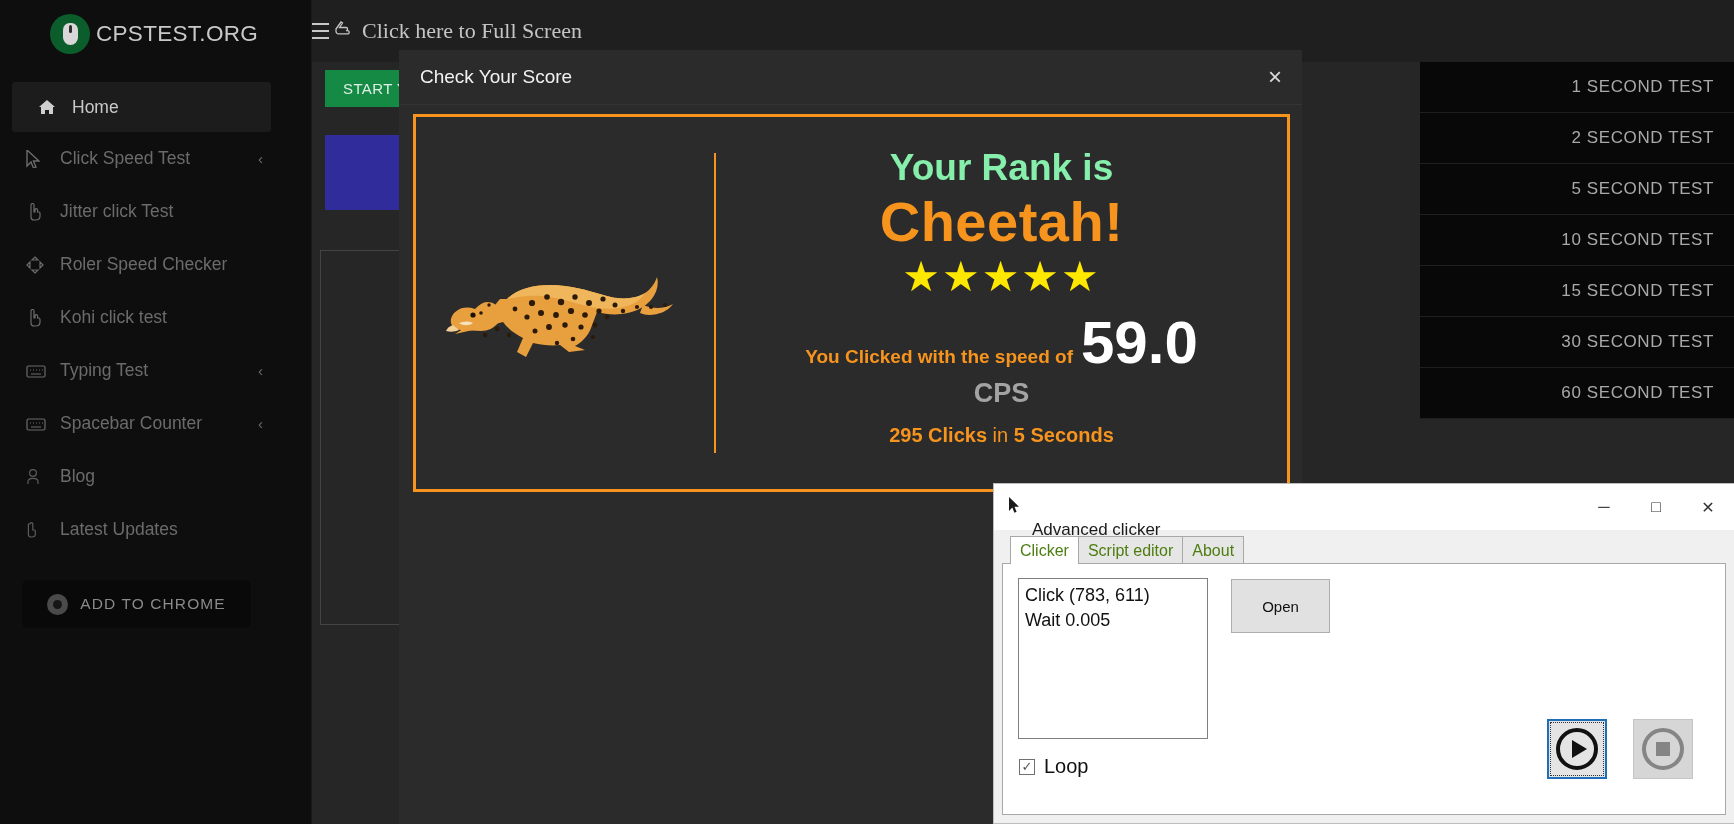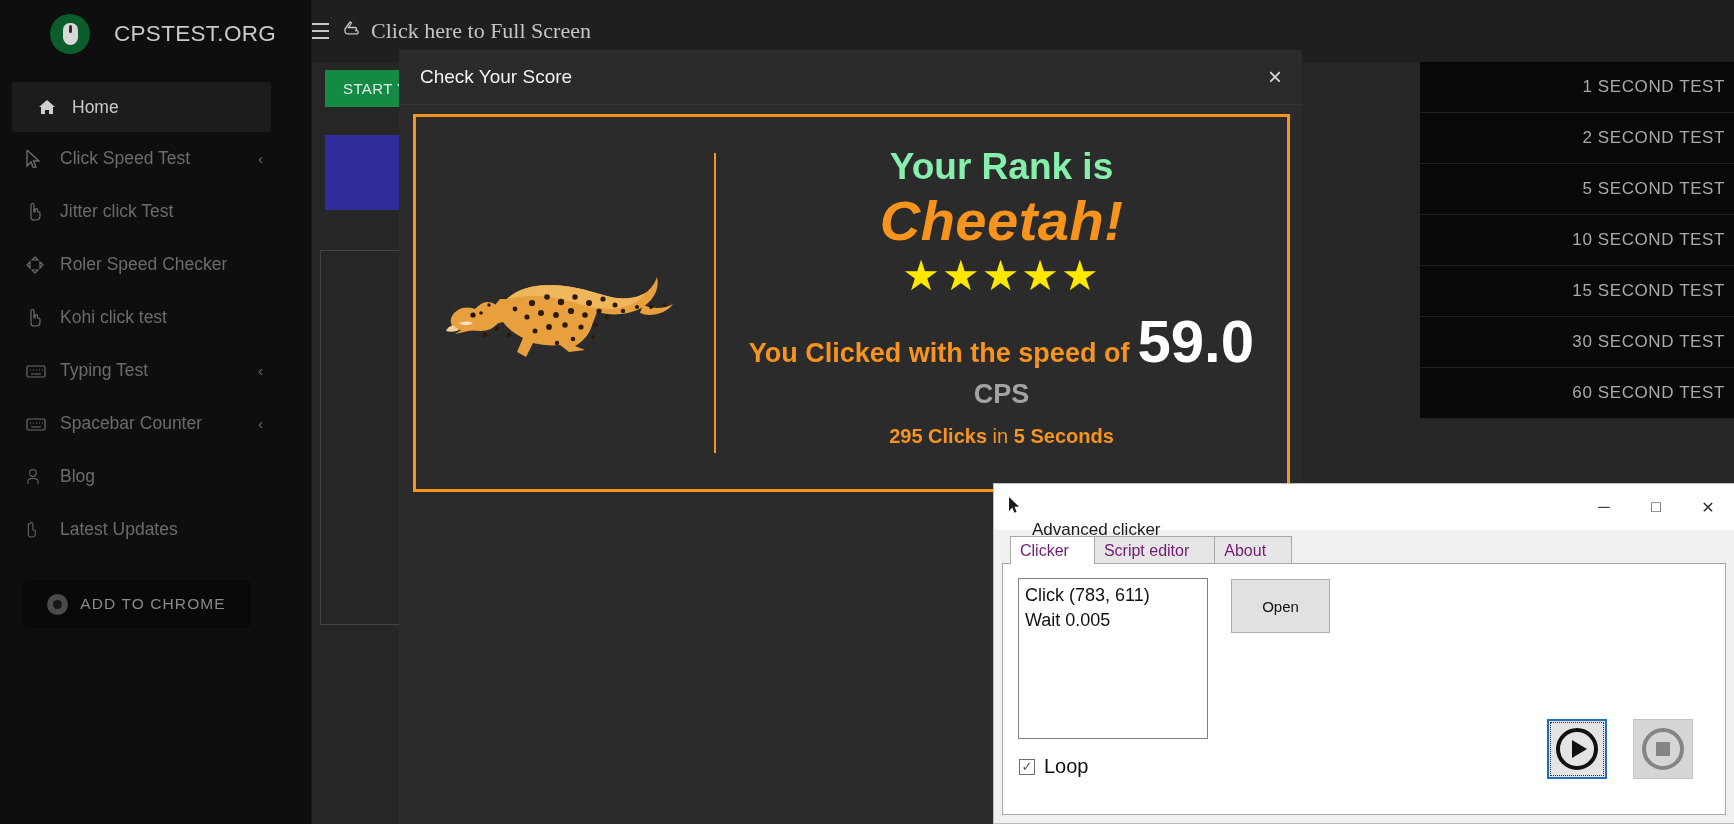--- a/index.html
+++ b/index.html
@@ -13,21 +13,21 @@
 
   
   .sidebar {
     position: absolute; left: 0; top: 0;
     width: 312px; height: 824px;
     background: #0e0e0e;
     border-right: 1px solid #1a1a1a;
     z-index: 5;
   }
   .brand {
-    display: flex; align-items: center; gap: 24px;
+    display: flex; align-items: center; gap: 6px;
     padding: 16px 0 16px 50px; height: 68px;
   }
   .brand-logo {
     width: 40px; height: 40px; border-radius: 50%;
     background: #0b5e2b;
     display: flex; align-items: center; justify-content: center;
   }
   .mouse-shape {
     width: 15px; height: 22px; border-radius: 8px 8px 9px 9px;
     background: #d8d8d8; position: relative;
@@ -78,21 +78,21 @@
   }
 
   
   .main {
     position: absolute; left: 285px; top: 0; right: 0; bottom: 0;
     background: #262626;
   }
   .topbar {
     position: absolute; left: 0; top: 0; right: 0; height: 62px;
     background: #1f1f1f;
-    display: flex; align-items: center; gap: 13px;
+    display: flex; align-items: center; gap: 4px;
     padding-left: 22px;
   }
   .hamburger { display: inline-block; width: 22px; }
   .hamburger span {
     display: block; height: 2px; background: #c8c8c8; margin: 5px 0;
   }
   .fullscreen-txt {
     color: #c5c5c5; font-size: 22px;
     font-family: "Liberation Serif", serif;
     display: flex; align-items: center; gap: 9px;
@@ -117,21 +117,21 @@
 
   
   .test-list {
     position: absolute; right: 0; top: 62px;
     width: 314px;
   }
   .test-item {
     height: 51px; background: #080808;
     border-bottom: 1px solid #1f1f1f;
     display: flex; align-items: center; justify-content: flex-end;
-    padding-right: 9px;
+    padding-right: 20px;
     color: #a9a9a9; font-size: 17px; letter-spacing: .6px;
     cursor: pointer;
   }
 
   
   .quote {
     position: absolute; left: 400px; right: 314px; top: 515px;
     text-align: center;
     color: #e3e3e3; font-style: italic; font-size: 28px;
     line-height: 48px;
@@ -193,31 +193,31 @@
     flex: 1; display: flex; flex-direction: column;
     align-items: center; justify-content: center;
     padding-bottom: 6px;
   }
   .rank-is {
     color: #86efac; font-size: 37px; font-weight: bold;
     margin-top: -6px;
   }
   .rank-name {
     color: #f7941e; font-size: 56px; font-weight: bold;
-    font-style: italic; letter-spacing: .5px; margin-top: 0;
+    letter-spacing: .5px; margin-top: 0;
   }
   .stars {
     color: #ffe800; font-size: 42px; letter-spacing: 2px;
     line-height: 1.05; margin-top: 1px;
   }
   .speed-line {
     margin-top: 17px; display: flex; align-items: baseline;
     justify-content: center; gap: 8px;
   }
-  .speed-label { color: #f7941e; font-size: 27px; font-weight: bold; }
+  .speed-label { color: #f7941e; font-size: 19px; font-weight: bold; }
   .speed-value { color: #ffffff; font-size: 60px; font-weight: bold; line-height: .85; }
   .cps-unit {
     color: #a3a3a3; font-size: 27px; font-weight: bold;
     margin-top: 10px;
   }
   .clicks-line {
     color: #f7941e; font-size: 20px; font-weight: bold; margin-top: 15px;
   }
   .clicks-line .mid { font-weight: normal; }
 
@@ -241,21 +241,21 @@
   .win-btn {
     width: 52px; height: 46px;
     display: flex; align-items: center; justify-content: center;
     color: #333; font-size: 16px; cursor: pointer;
     background: none; border: none;
     font-family: "Liberation Sans", sans-serif;
   }
   .win-body { padding: 6px 8px 0 8px; height: 295px; position: relative; }
   .tabs { display: flex; align-items: flex-end; padding-left: 8px; }
   .tab {
-    padding: 5px 25px 4px 9px; font-size: 16px; color: #701a75;
+    padding: 5px 9px 4px 9px; font-size: 16px; color: #4d7c0f;
     border: 1px solid #a8a8a8; border-bottom: none;
     background: #e6e6e6; margin-right: -1px; cursor: pointer;
   }
   .tab.active { background: #fff; position: relative; z-index: 2; }
   .tab-panel {
     border: 1px solid #a8a8a8; background: #fff;
     height: 252px; margin-top: -1px; position: relative;
     padding: 12px 14px;
   }
   .script-box {

